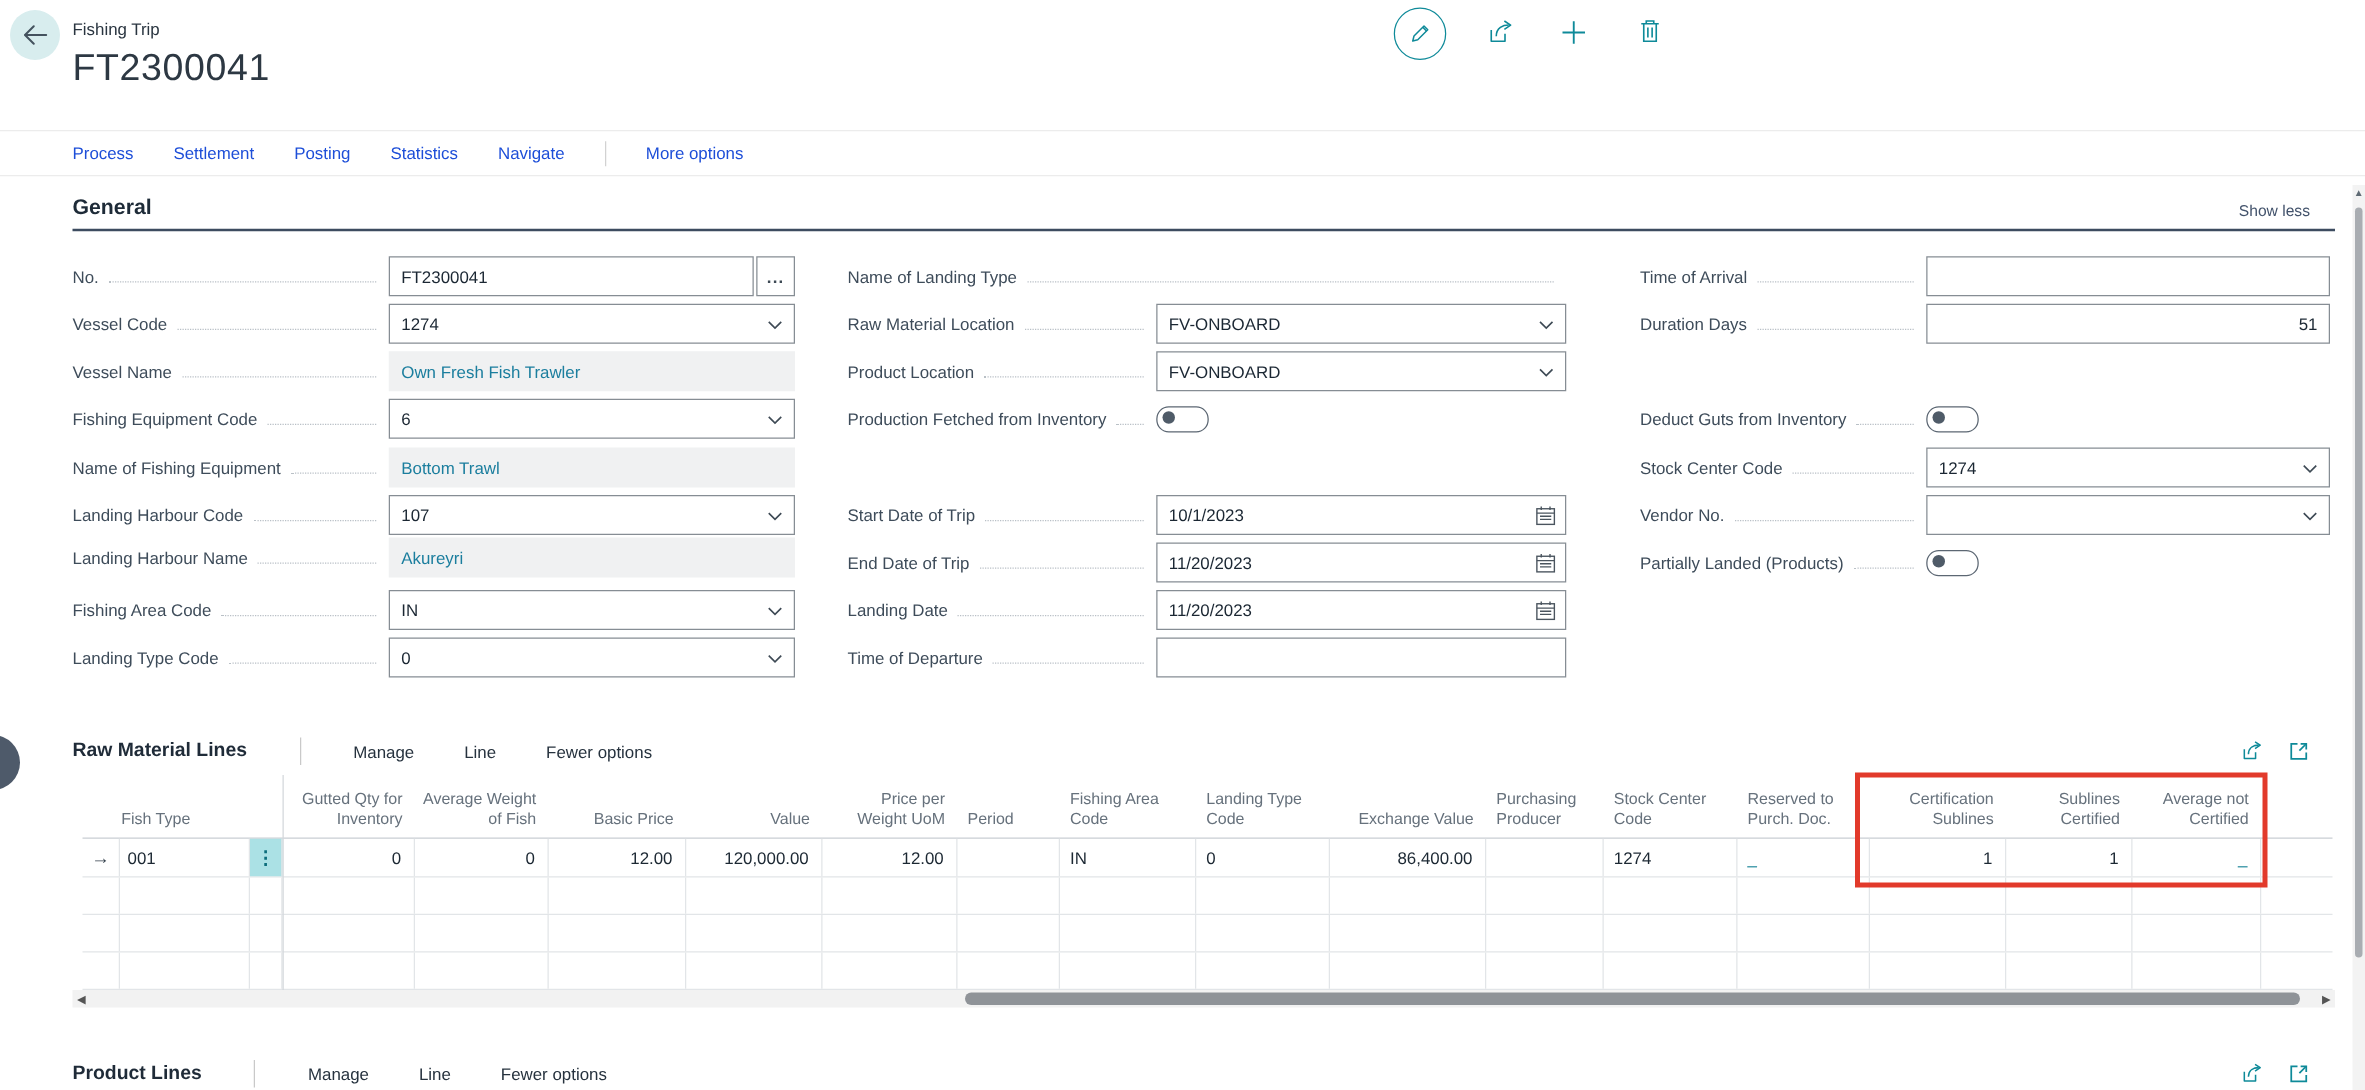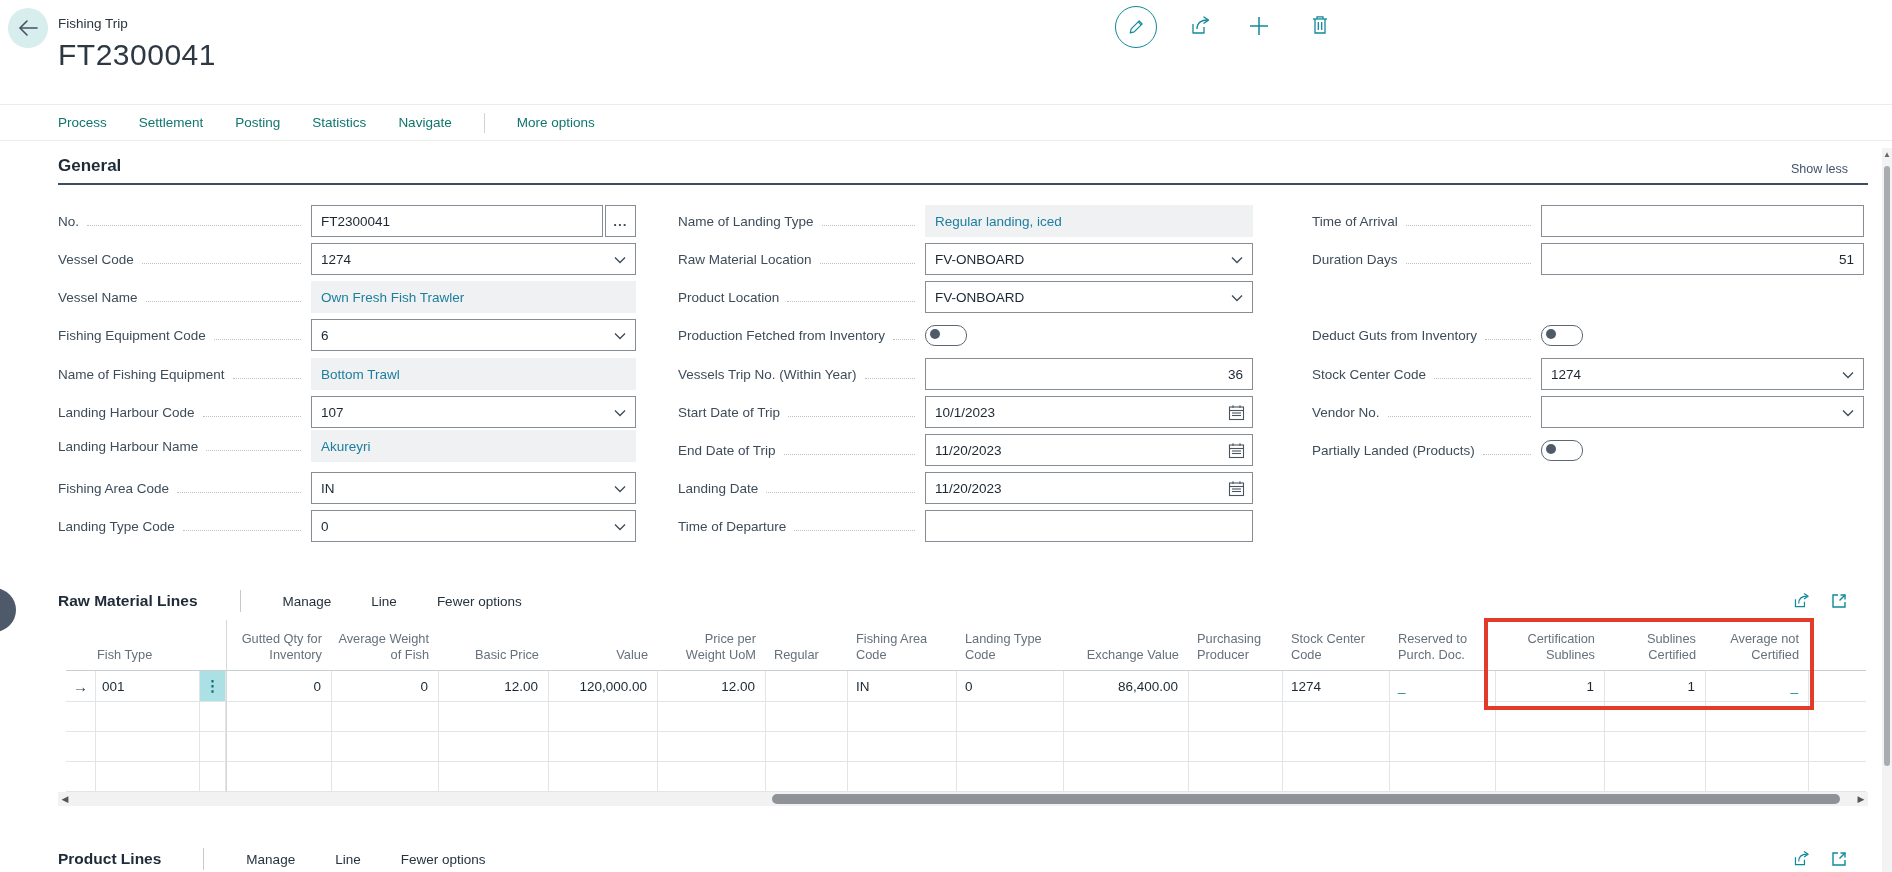--- a/index.html
+++ b/index.html
@@ -8,21 +8,21 @@
   
   .back-btn{position:absolute;left:8px;top:8px;width:40px;height:40px;border-radius:50%;
             background:#d8edee;display:flex;align-items:center;justify-content:center;cursor:pointer}
   .caption{position:absolute;left:58px;top:16px;font-size:13.5px;color:#2a3540}
   .title{position:absolute;left:58px;top:38px;font-size:30px;font-weight:300;color:#2d3843;letter-spacing:.5px}
   .topicon{position:absolute;display:flex;align-items:center;justify-content:center;cursor:pointer}
   .pencil-circle{left:1115px;top:6px;width:40px;height:40px;border:1.4px solid #0e8a99;border-radius:50%}
   
   .actionbar{position:absolute;left:0;top:104px;width:1892px;height:37px;border-top:1px solid #ececec;
              border-bottom:1px solid #ececec;display:flex;align-items:center;padding-left:58px;box-sizing:border-box;gap:32px}
-  .ab-item{color:#0f766e;cursor:pointer;white-space:nowrap}
+  .ab-item{color:#1d4ed8;cursor:pointer;white-space:nowrap}
   .ab-div{width:1px;height:20px;background:#d2d2d2}
   
   .sec-title{position:absolute;left:58px;top:156px;font-size:17px;font-weight:700;color:#1e2b38}
   .show-less{position:absolute;right:44px;top:162px;font-size:12.5px;color:#42526b;cursor:pointer}
   .sec-rule{position:absolute;left:58px;top:183px;width:1810px;height:2px;background:#3d4c60}
   .f{position:absolute;display:flex;align-items:center;height:32px}
   .lbl{font-size:13.5px;color:#3e4c5a;white-space:nowrap;flex:none}
   .ldr{flex:1;margin:0 10px 0 8px;border-bottom:1px dotted #b9c0c6;height:0;transform:translateY(4px)}
   .ctl{flex:none;position:relative;box-sizing:border-box;height:32px;display:flex;align-items:center;
        font-size:13.5px;color:#1b2733;background:#fff}
@@ -231,23 +231,20 @@
           <svg width="12" height="8" viewBox="0 0 12 8" fill="none" stroke="#3e4a55" stroke-width="1.3">
             <path d="M1 1.5 L6 6.5 L11 1.5"></path>
           </svg>
         </span>
       </div>
   </div>
 
   <div class="f" style="left:678px;top:205px;width:575px">
     <span class="lbl">Name of Landing Type</span>
       <span class="ldr"></span>
-    <div class="ctl ro w2">
-        <span>Regular landing, iced</span>
-      </div>
   </div>
   <div class="f" style="left:678px;top:243px;width:575px">
     <span class="lbl">Raw Material Location</span>
       <span class="ldr"></span>
     <div class="ctl combo w2">
         <span>FV-ONBOARD</span>
       <span class="chev">
           <svg width="12" height="8" viewBox="0 0 12 8" fill="none" stroke="#3e4a55" stroke-width="1.3">
             <path d="M1 1.5 L6 6.5 L11 1.5"></path>
           </svg>
@@ -267,27 +264,20 @@
       </div>
   </div>
   <div class="f" style="left:678px;top:319px;width:575px">
     <span class="lbl">Production Fetched from Inventory</span>
       <span class="ldr"></span>
     <div class="ctl ctl-plain w2">
       <div class="toggle">
           <div class="knob"></div>
         </div>
     </div>
-  </div>
-  <div class="f" style="left:678px;top:358px;width:575px">
-    <span class="lbl">Vessels Trip No. (Within Year)</span>
-      <span class="ldr"></span>
-    <div class="ctl tb num w2">
-        <span>36</span>
-      </div>
   </div>
   <div class="f" style="left:678px;top:396px;width:575px">
     <span class="lbl">Start Date of Trip</span>
       <span class="ldr"></span>
     <div class="ctl tb w2">
         <span>10/1/2023</span>
       <span class="cal">
           <svg width="17" height="17" viewBox="0 0 17 17" fill="none" stroke="#4a545e" stroke-width="1.1">
             <rect x="1.5" y="3" width="14" height="12.5"></rect>
             <line x1="1.5" y1="6.5" x2="15.5" y2="6.5"></line>
@@ -424,21 +414,21 @@
 
   <div class="grid">
     <div class="ghead">
       <div class="th l" style="width:134px;padding-left:31px">Fish Type</div>
       <div class="th" style="width:26px"></div>
       <div class="th r" style="width:106px">Gutted Qty for Inventory</div>
       <div class="th r" style="width:107px">Average Weight of Fish</div>
       <div class="th r" style="width:110px">Basic Price</div>
       <div class="th r" style="width:109px">Value</div>
       <div class="th r" style="width:108px">Price per Weight UoM</div>
-      <div class="th l" style="width:82px">Regular</div>
+      <div class="th l" style="width:82px">Period</div>
       <div class="th l" style="width:109px">Fishing Area Code</div>
       <div class="th l" style="width:107px">Landing Type Code</div>
       <div class="th r" style="width:125px">Exchange Value</div>
       <div class="th l" style="width:94px">Purchasing Producer</div>
       <div class="th l" style="width:107px">Stock Center Code</div>
       <div class="th l" style="width:106px">Reserved to Purch. Doc.</div>
       <div class="th r" style="width:109px">Certification Sublines</div>
       <div class="th r" style="width:101px">Sublines Certified</div>
       <div class="th r" style="width:103px">Average not Certified</div>
       <div class="th" style="width:57px"></div>

